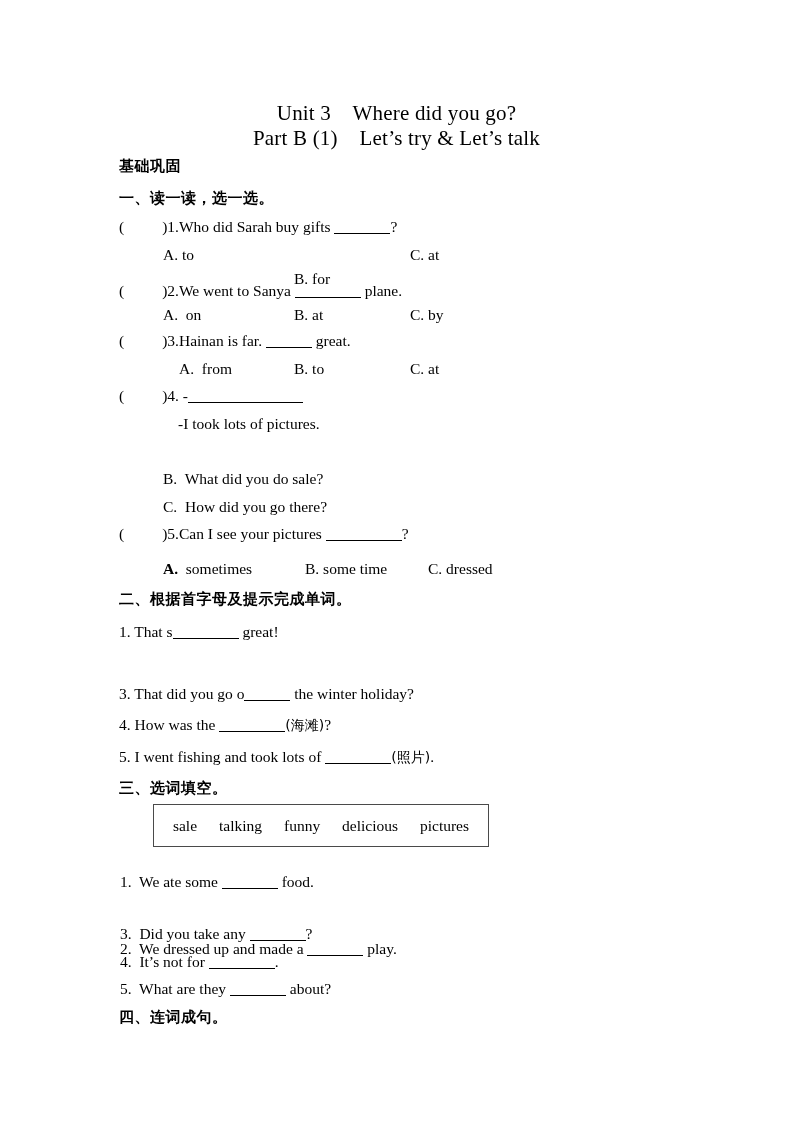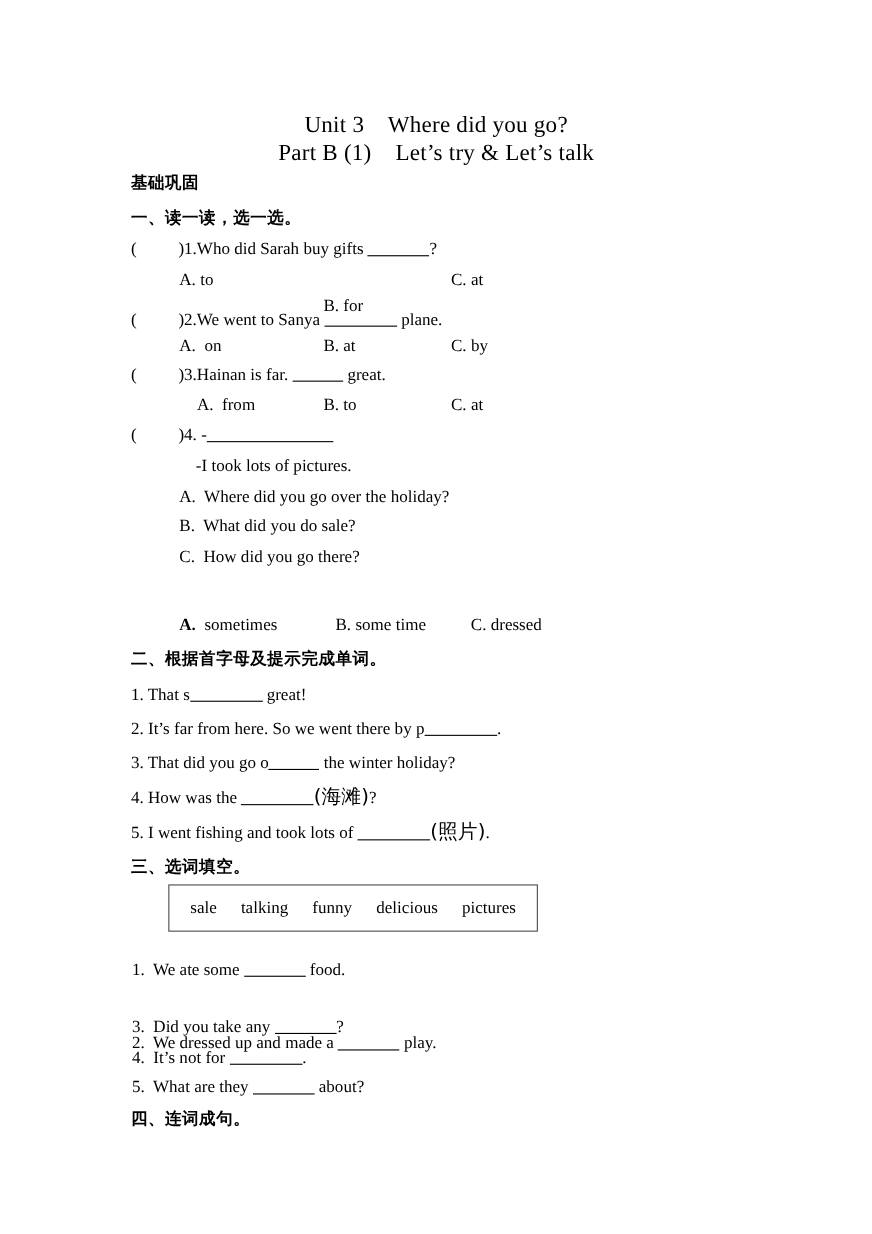--- a/index.html
+++ b/index.html
@@ -47,21 +47,21 @@
     white-space: pre;
   }
   .cn {
     font-family: "DejaVu Sans", "Liberation Sans", sans-serif;
     font-weight: bold;
     font-size: 15px;
     letter-spacing: 0.5px;
   }
   .cn-inline {
     font-family: "DejaVu Sans", "Liberation Sans", sans-serif;
-    font-size: 18px;
+    font-size: 14px;
     font-weight: normal;
   }
   .bold { font-weight: bold; }
 
   
   .blank {
     display: inline-block;
     border-bottom: 1px solid #000;
     vertical-align: -2px;
     height: 13px;
@@ -133,35 +133,34 @@
 
   <div class="ln" style="left:119px; top:331px;"><span>(</span><span style="display:inline-block;width:38px"></span><span>)</span><span>3.</span><span>Hainan is far. </span><span class="blank b-sm"></span><span> great.</span></div>
   <div class="opts" style="left:163px; top:360px;">
     <span class="opt" style="left:0px;margin-left:16px;"><span>A.</span><span>  from</span></span>
     <span class="opt" style="left:131px;"><span>B.</span><span> to</span></span>
     <span class="opt" style="left:247px;"><span>C.</span><span> at</span></span>
   </div>
 
   <div class="ln" style="left:119px; top:386px;"><span>(</span><span style="display:inline-block;width:38px"></span><span>)</span><span>4.</span><span> </span><span>-</span><span class="blank b-xxl"></span></div>
   <div class="ln" style="left:178px; top:414px;">-I took lots of pictures.</div>
-  <div class="ln" style="left:163px; top:442px;">A.  Where did you go over the holiday?</div>
   <div class="ln" style="left:163px; top:469px;">B.  What did you do sale?</div>
   <div class="ln" style="left:163px; top:497px;">C.  How did you go there?</div>
 
+  <div class="ln" style="left:119px; top:524px;"><span>(</span><span style="display:inline-block;width:38px"></span><span>)</span><span>5.</span><span>Can I see your pictures </span><span class="blank b-xl"></span><span>?</span></div>
   <div class="opts" style="left:163px; top:560px;">
     <span class="opt" style="left:0px;"><span class="bold">A.</span><span>  sometimes</span></span>
     <span class="opt" style="left:142px;"><span>B.</span><span> some time</span></span>
     <span class="opt" style="left:265px;"><span>C.</span><span> dressed</span></span>
   </div>
 
   <div class="ln cn" style="left:119px; top:590px;">二、根据首字母及提示完成单词。</div>
 
   <div class="ln" style="left:119px; top:622px;"><span>1.</span><span> That s</span><span class="blank b-lg"></span><span> great!</span></div>
 
-  <div class="ln" style="left:119px; top:653px;"><span>2.</span><span> It’s far from here. So we went there by p</span><span class="blank b-lg"></span><span>.</span></div>
 
   <div class="ln" style="left:119px; top:684px;"><span>3.</span><span> That did you go o</span><span class="blank b-sm"></span><span> the winter holiday?</span></div>
 
   <div class="ln" style="left:119px; top:715px;"><span>4.</span><span> How was the </span><span class="blank b-lg"></span><span class="cn-inline">(海滩)</span><span>?</span></div>
 
   <div class="ln" style="left:119px; top:747px;"><span>5.</span><span> I went fishing and took lots of </span><span class="blank b-lg"></span><span class="cn-inline">(照片)</span><span>.</span></div>
 
   <div class="ln cn" style="left:119px; top:779px;">三、选词填空。</div>
 
   <div class="wordbox">

